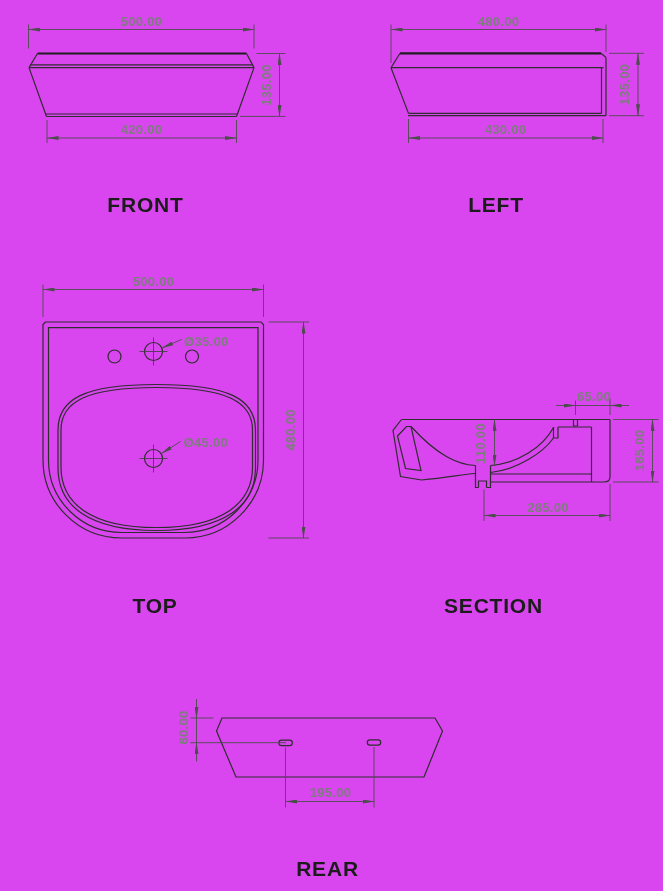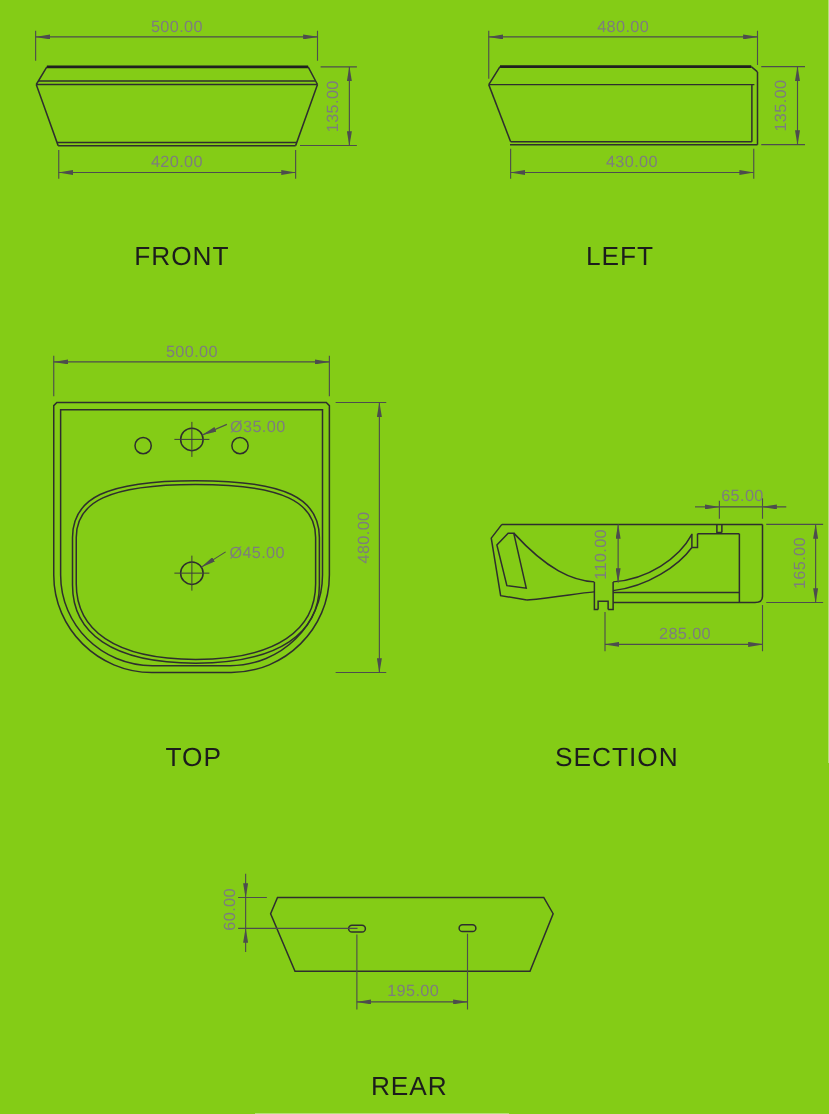--- a/index.html
+++ b/index.html
@@ -1,17 +1,17 @@
 <!DOCTYPE html>
 <html><head>
 <meta charset="utf-8">
 <style>
   html,body{margin:0;padding:0;background:#ffffff;}
-  .canvas{position:relative;width:663px;height:891px;background:#84cc16;overflow:hidden;
-          font-family:"Liberation Sans", sans-serif;}
+  .canvas{position:relative;width:663px;height:891px;background:#d946ef;overflow:hidden;
+          font-family:"Liberation Sans", sans-serif;font-weight:bold;}
   svg{display:block;}
   .shape{stroke:#2e2e2e;stroke-width:1.2;fill:none;stroke-linecap:butt;stroke-linejoin:miter;}
   .shape-thick{stroke:#1f1f1f;stroke-width:2.2;fill:none;}
   .dim{stroke:#4d4d4d;stroke-width:0.9;fill:none;}
   .cross{stroke:#3c3c3c;stroke-width:0.8;fill:none;}
   .dimtext{fill:#7d7d7d;font-size:13px;letter-spacing:0.3px;}
   .viewlabel{fill:#1c1c1c;font-size:21px;letter-spacing:0.8px;}
   .arrfill{fill:#4d4d4d;}
 </style>
 </head>

